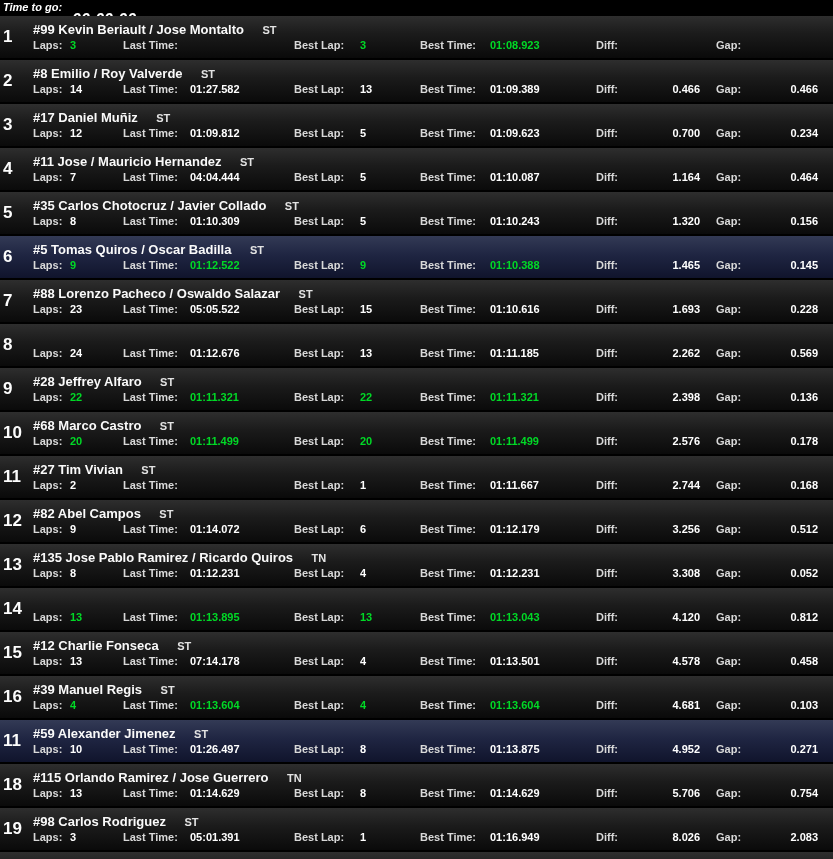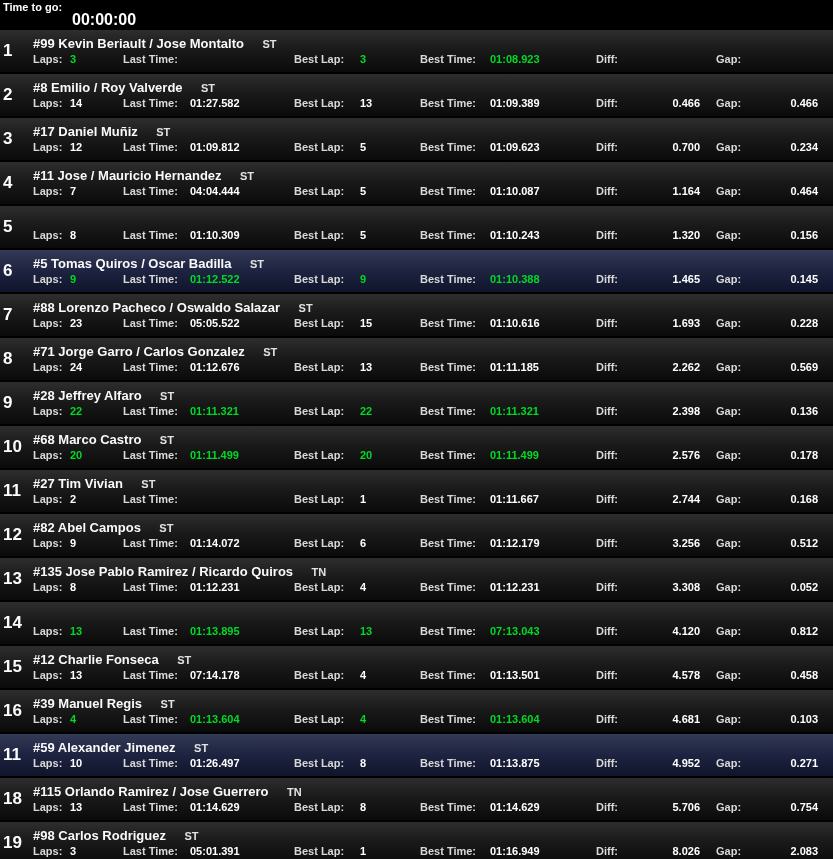--- a/index.html
+++ b/index.html
@@ -1,18 +1,18 @@
 <!DOCTYPE html>
 <html style="--green: #00d926;"><head>
 <meta charset="utf-8">
 <style>
   * { margin:0; padding:0; box-sizing:border-box; }
   html,body { width:833px; height:859px; overflow:hidden; background:#000;
     font-family:"Liberation Sans", sans-serif; font-weight:bold; }
-  .topbar { height:29px; background:#000; position:relative; }
+  .topbar { height:15px; background:#000; position:relative;font-style:italic; }
   .tt-label { position:absolute; left:3px; top:1px; font-size:11px; color:#fff; }
   .tt-value { position:absolute; left:72px; top:11px; font-size:16px; color:#fff; }
   #rows { margin-top:1px; }
   .row { position:relative; height:42px; margin-bottom:2px;
     background:linear-gradient(180deg,#2e2e2e 0%,#1b1b1b 42%,#0a0a0a 100%); }
   .row.hl { background:linear-gradient(180deg,#333a55 0%,#1f2542 45%,#10142c 100%); }
   .pos { position:absolute; left:3px; top:50%; transform:translateY(-50%);
     font-size:17px; color:#fdfdfd; }
   .line1 { position:absolute; left:33px; top:4px; white-space:nowrap; }
   .nm { font-size:13px; color:#fafafa; }
@@ -120,20 +120,24 @@
       <span class="val v-besttime">01:10.087</span>
       <span class="lbl l-diff">Diff:</span>
       <span class="val v-diff">1.164</span>
       <span class="lbl l-gap">Gap:</span>
       <span class="val v-gap">0.464</span>
     </div>
   </div>
 
   <div class="row">
     <div class="pos">5</div>
+    <div class="line1">
+      <span class="nm">#35 Carlos Chotocruz / Javier Collado</span>
+      <span class="cls">ST</span>
+    </div>
     <div class="line2">
       <span class="lbl l-laps">Laps:</span>
       <span class="val v-laps">8</span>
       <span class="lbl l-last">Last Time:</span>
       <span class="val v-last">01:10.309</span>
       <span class="lbl l-bestlap">Best Lap:</span>
       <span class="val v-bestlap">5</span>
       <span class="lbl l-besttime">Best Time:</span>
       <span class="val v-besttime">01:10.243</span>
       <span class="lbl l-diff">Diff:</span>
@@ -182,24 +186,20 @@
       <span class="val v-besttime">01:10.616</span>
       <span class="lbl l-diff">Diff:</span>
       <span class="val v-diff">1.693</span>
       <span class="lbl l-gap">Gap:</span>
       <span class="val v-gap">0.228</span>
     </div>
   </div>
 
   <div class="row">
     <div class="pos">8</div>
-    <div class="line1">
-      <span class="nm">#71 Jorge Garro / Carlos Gonzalez</span>
-      <span class="cls">ST</span>
-    </div>
     <div class="line2">
       <span class="lbl l-laps">Laps:</span>
       <span class="val v-laps">24</span>
       <span class="lbl l-last">Last Time:</span>
       <span class="val v-last">01:12.676</span>
       <span class="lbl l-bestlap">Best Lap:</span>
       <span class="val v-bestlap">13</span>
       <span class="lbl l-besttime">Best Time:</span>
       <span class="val v-besttime">01:11.185</span>
       <span class="lbl l-diff">Diff:</span>
@@ -322,21 +322,21 @@
   <div class="row">
     <div class="pos">14</div>
     <div class="line2">
       <span class="lbl l-laps">Laps:</span>
       <span class="val v-laps green">13</span>
       <span class="lbl l-last">Last Time:</span>
       <span class="val v-last green">01:13.895</span>
       <span class="lbl l-bestlap">Best Lap:</span>
       <span class="val v-bestlap green">13</span>
       <span class="lbl l-besttime">Best Time:</span>
-      <span class="val v-besttime green">07:13.043</span>
+      <span class="val v-besttime green">01:13.043</span>
       <span class="lbl l-diff">Diff:</span>
       <span class="val v-diff">4.120</span>
       <span class="lbl l-gap">Gap:</span>
       <span class="val v-gap">0.812</span>
     </div>
   </div>
 
   <div class="row">
     <div class="pos">15</div>
     <div class="line1">

